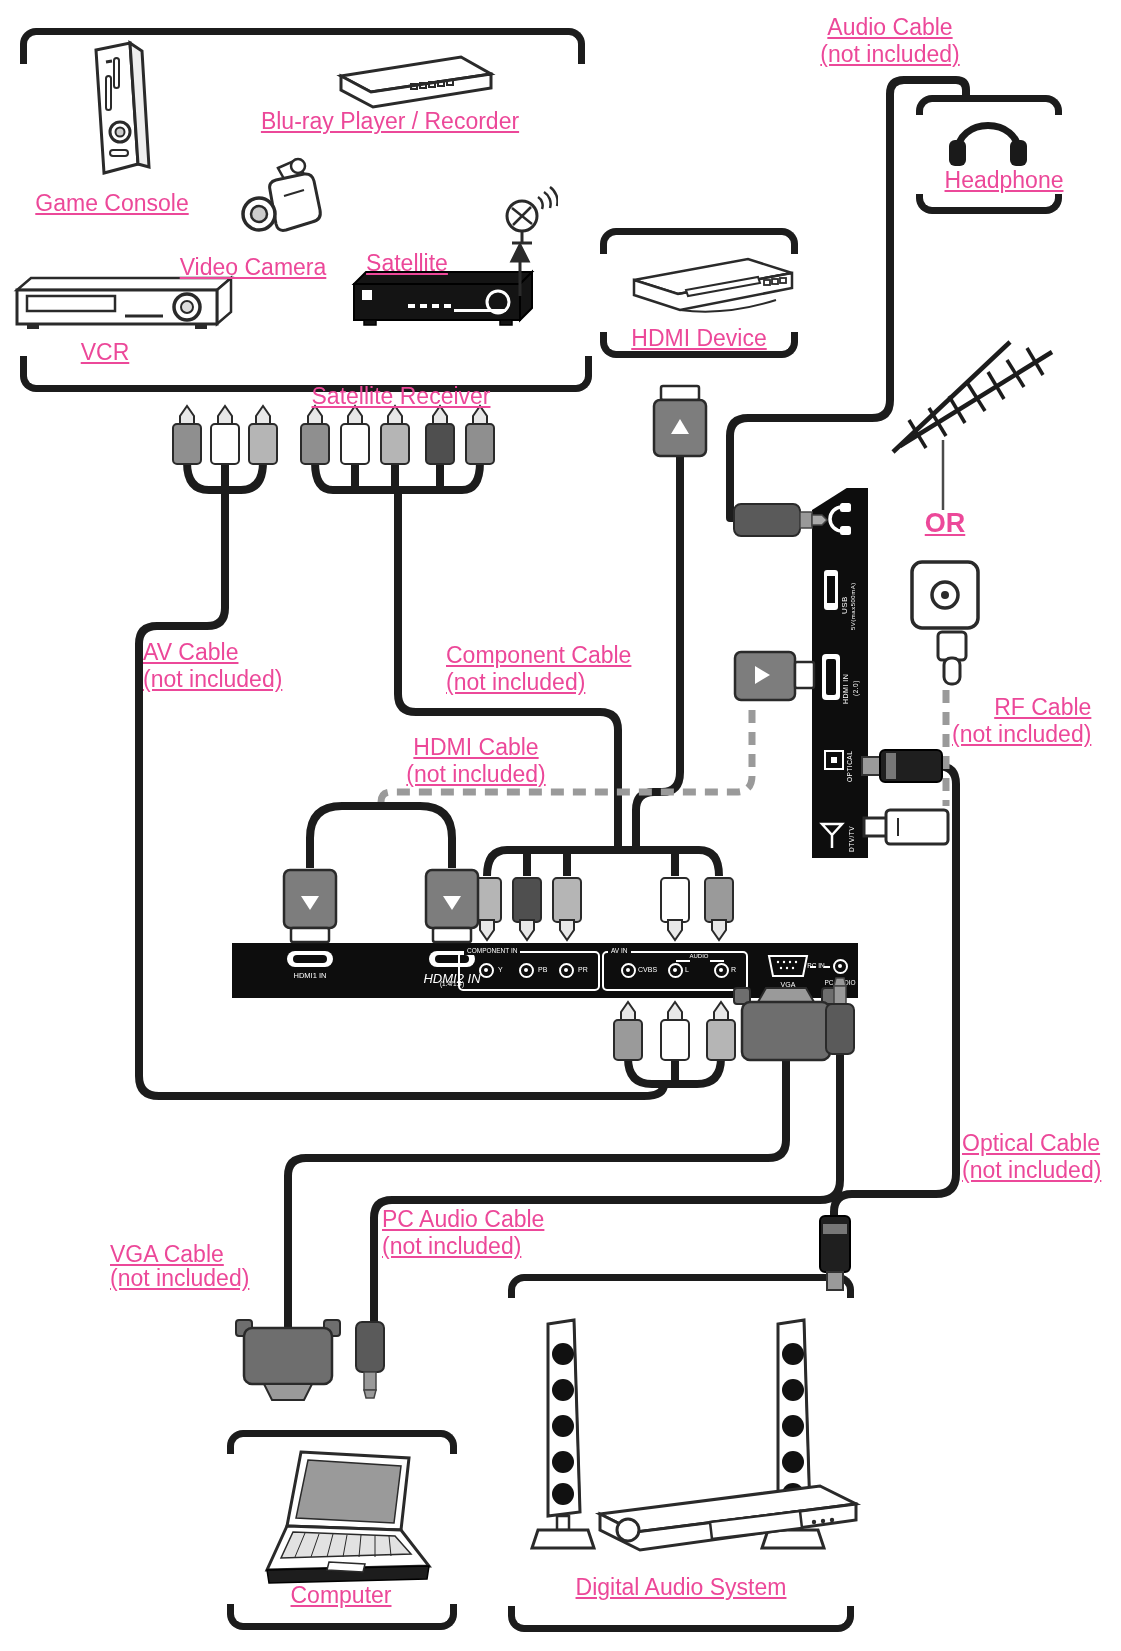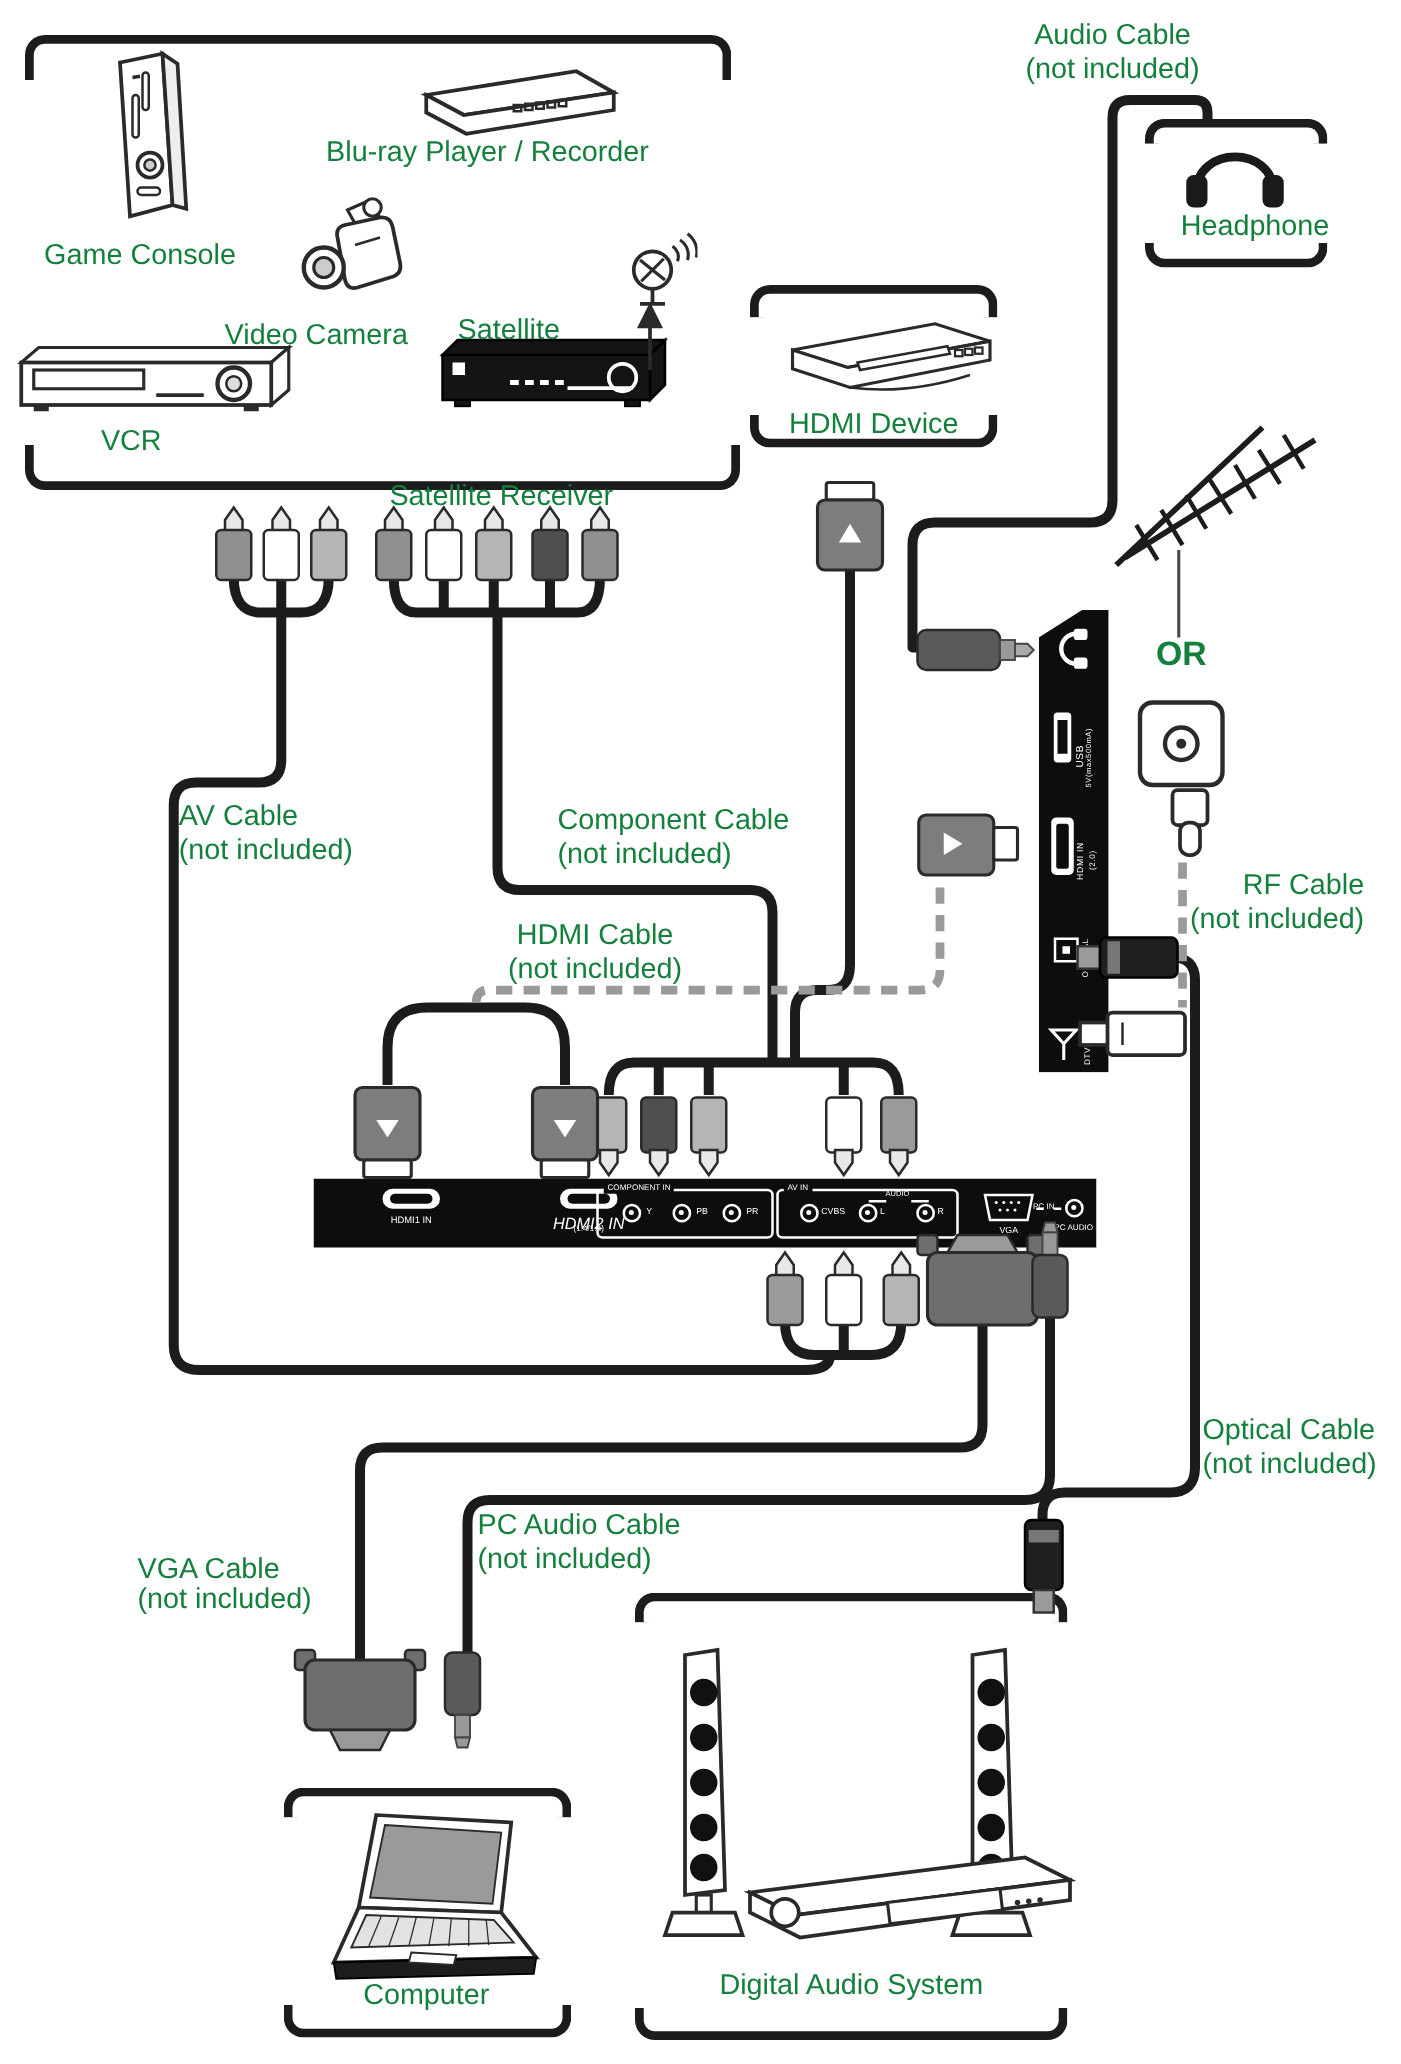--- a/index.html
+++ b/index.html
@@ -5,25 +5,25 @@
   html,body{margin:0;padding:0;background:#fff;}
   *{box-sizing:border-box;}
   #canvas{position:relative;width:1121px;height:1651px;background:#fff;overflow:hidden;
           font-family:"Liberation Sans",sans-serif;}
   svg{display:block;}
   .abs{position:absolute;}
   
   .brk-t{position:absolute;border:7px solid #1c1c1c;border-bottom:none;border-radius:16px 16px 0 0;z-index:1;}
   .brk-b{position:absolute;border:7px solid #1c1c1c;border-top:none;border-radius:0 0 16px 16px;z-index:1;}
   
-  .lbl{position:absolute;font-size:23px;line-height:27px;color:#15803d;white-space:nowrap;z-index:4;}
+  .lbl{position:absolute;font-size:23px;line-height:27px;color:#ec4899;white-space:nowrap;z-index:4;text-decoration:underline;}
   .ctr{transform:translateX(-50%);text-align:center;}
   .bold{font-weight:bold;}
   
-  .panel{position:absolute;background:#0d0d0d;z-index:1;margin-left:19px;}
+  .panel{position:absolute;background:#0d0d0d;z-index:1;}
   .pw{color:#fff;position:absolute;white-space:nowrap;}
   .vtext{writing-mode:vertical-rl;transform:rotate(180deg);color:#fff;position:absolute;white-space:nowrap;letter-spacing:.5px;}
   .jack{position:absolute;width:15px;height:15px;border:2.5px solid #fff;border-radius:50%;background:#0d0d0d;}
   .jack::after{content:"";position:absolute;left:3px;top:3px;width:4px;height:4px;border-radius:50%;background:#fff;}
   .hdmi-port{position:absolute;width:46px;height:16px;background:#fff;border-radius:8px;}
   .hdmi-port::after{content:"";position:absolute;left:6px;top:4px;right:6px;bottom:4px;background:#0d0d0d;border-radius:4px;}
   .grpbox{position:absolute;border:2px solid #fff;border-radius:5px;}
   .grptab{position:absolute;background:#0d0d0d;color:#fff;padding:0 3px;font-size:6.5px;line-height:8px;}
   .wire{z-index:2;}
   .dev{z-index:2;}

